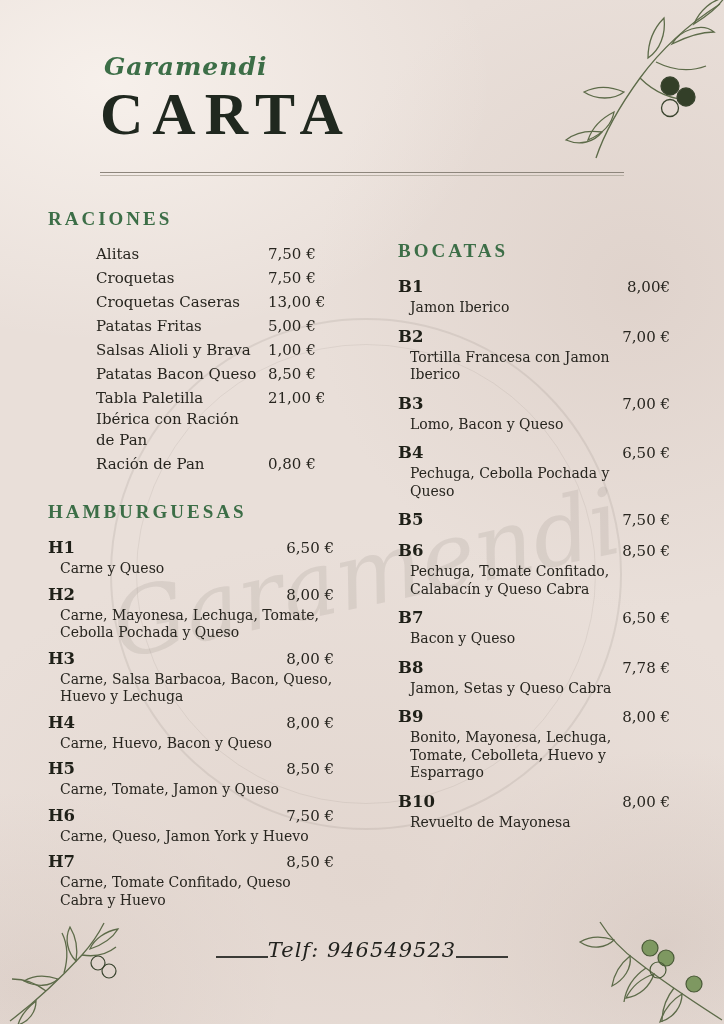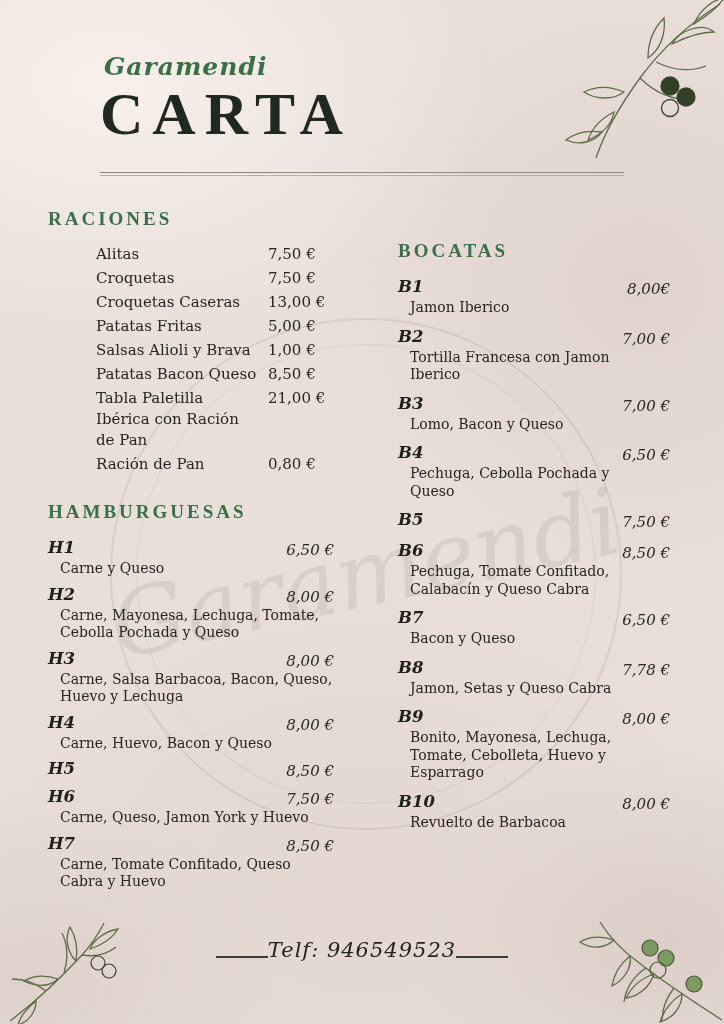--- a/index.html
+++ b/index.html
@@ -75,21 +75,21 @@
   .heading-hamburguesas { margin-top: 26px; margin-bottom: 14px; }
 
   
   .simple-row { display: flex; align-items: flex-start; margin-bottom: 3px; margin-left: 48px; }
   .simple-row .item-name { flex: 1; padding-right: 8px; font-size: 15px; line-height: 21px; }
   .simple-row .item-price { flex: none; width: 66px; font-size: 15px; line-height: 21px; }
 
   
   .code-item { margin-bottom: 6px; }
   .col-right .code-item { margin-bottom: 9px; }
-  .code-line { display: flex; justify-content: space-between; align-items: flex-end; font-style: italic; }
+  .code-line { display: flex; justify-content: space-between; align-items: center; }
   .item-code { font-weight: bold; font-size: 16.5px; line-height: 22px; color: #1f2018; }
   .code-line .item-price { font-size: 15px; }
   .item-desc { padding-left: 12px; margin-top: 1px; font-size: 14px; line-height: 17.5px; }
   .col-right .item-desc { max-width: 248px; }
 
   
   .footer {
     position: absolute; left: 0; right: 0; top: 938px; z-index: 2;
     display: flex; justify-content: center; align-items: center; 
   }
@@ -248,20 +248,21 @@
             <span class="item-price">8,00 €</span>
           </div>
           <div class="item-desc">Carne, Huevo, Bacon y Queso</div>
         </div>
 
         <div class="code-item">
           <div class="code-line">
             <span class="item-code">H5</span>
             <span class="item-price">8,50 €</span>
           </div>
+          <div class="item-desc">Carne, Tomate, Jamon y Queso</div>
         </div>
 
         <div class="code-item">
           <div class="code-line">
             <span class="item-code">H6</span>
             <span class="item-price">7,50 €</span>
           </div>
           <div class="item-desc">Carne, Queso, Jamon York y Huevo</div>
         </div>
 
@@ -349,21 +350,21 @@
             <span class="item-price">8,00 €</span>
           </div>
           <div class="item-desc">Bonito, Mayonesa, Lechuga, Tomate, Cebolleta, Huevo y Esparrago</div>
         </div>
 
         <div class="code-item">
           <div class="code-line">
             <span class="item-code">B10</span>
             <span class="item-price">8,00 €</span>
           </div>
-          <div class="item-desc">Revuelto de Barbacoa</div>
+          <div class="item-desc">Revuelto de Mayonesa</div>
         </div>
       </div>
   </section>
 
   <footer class="footer">
     <span class="footer-rule"></span>
     <span class="footer-phone">Telf: 946549523</span>
     <span class="footer-rule"></span>
   </footer>
 

